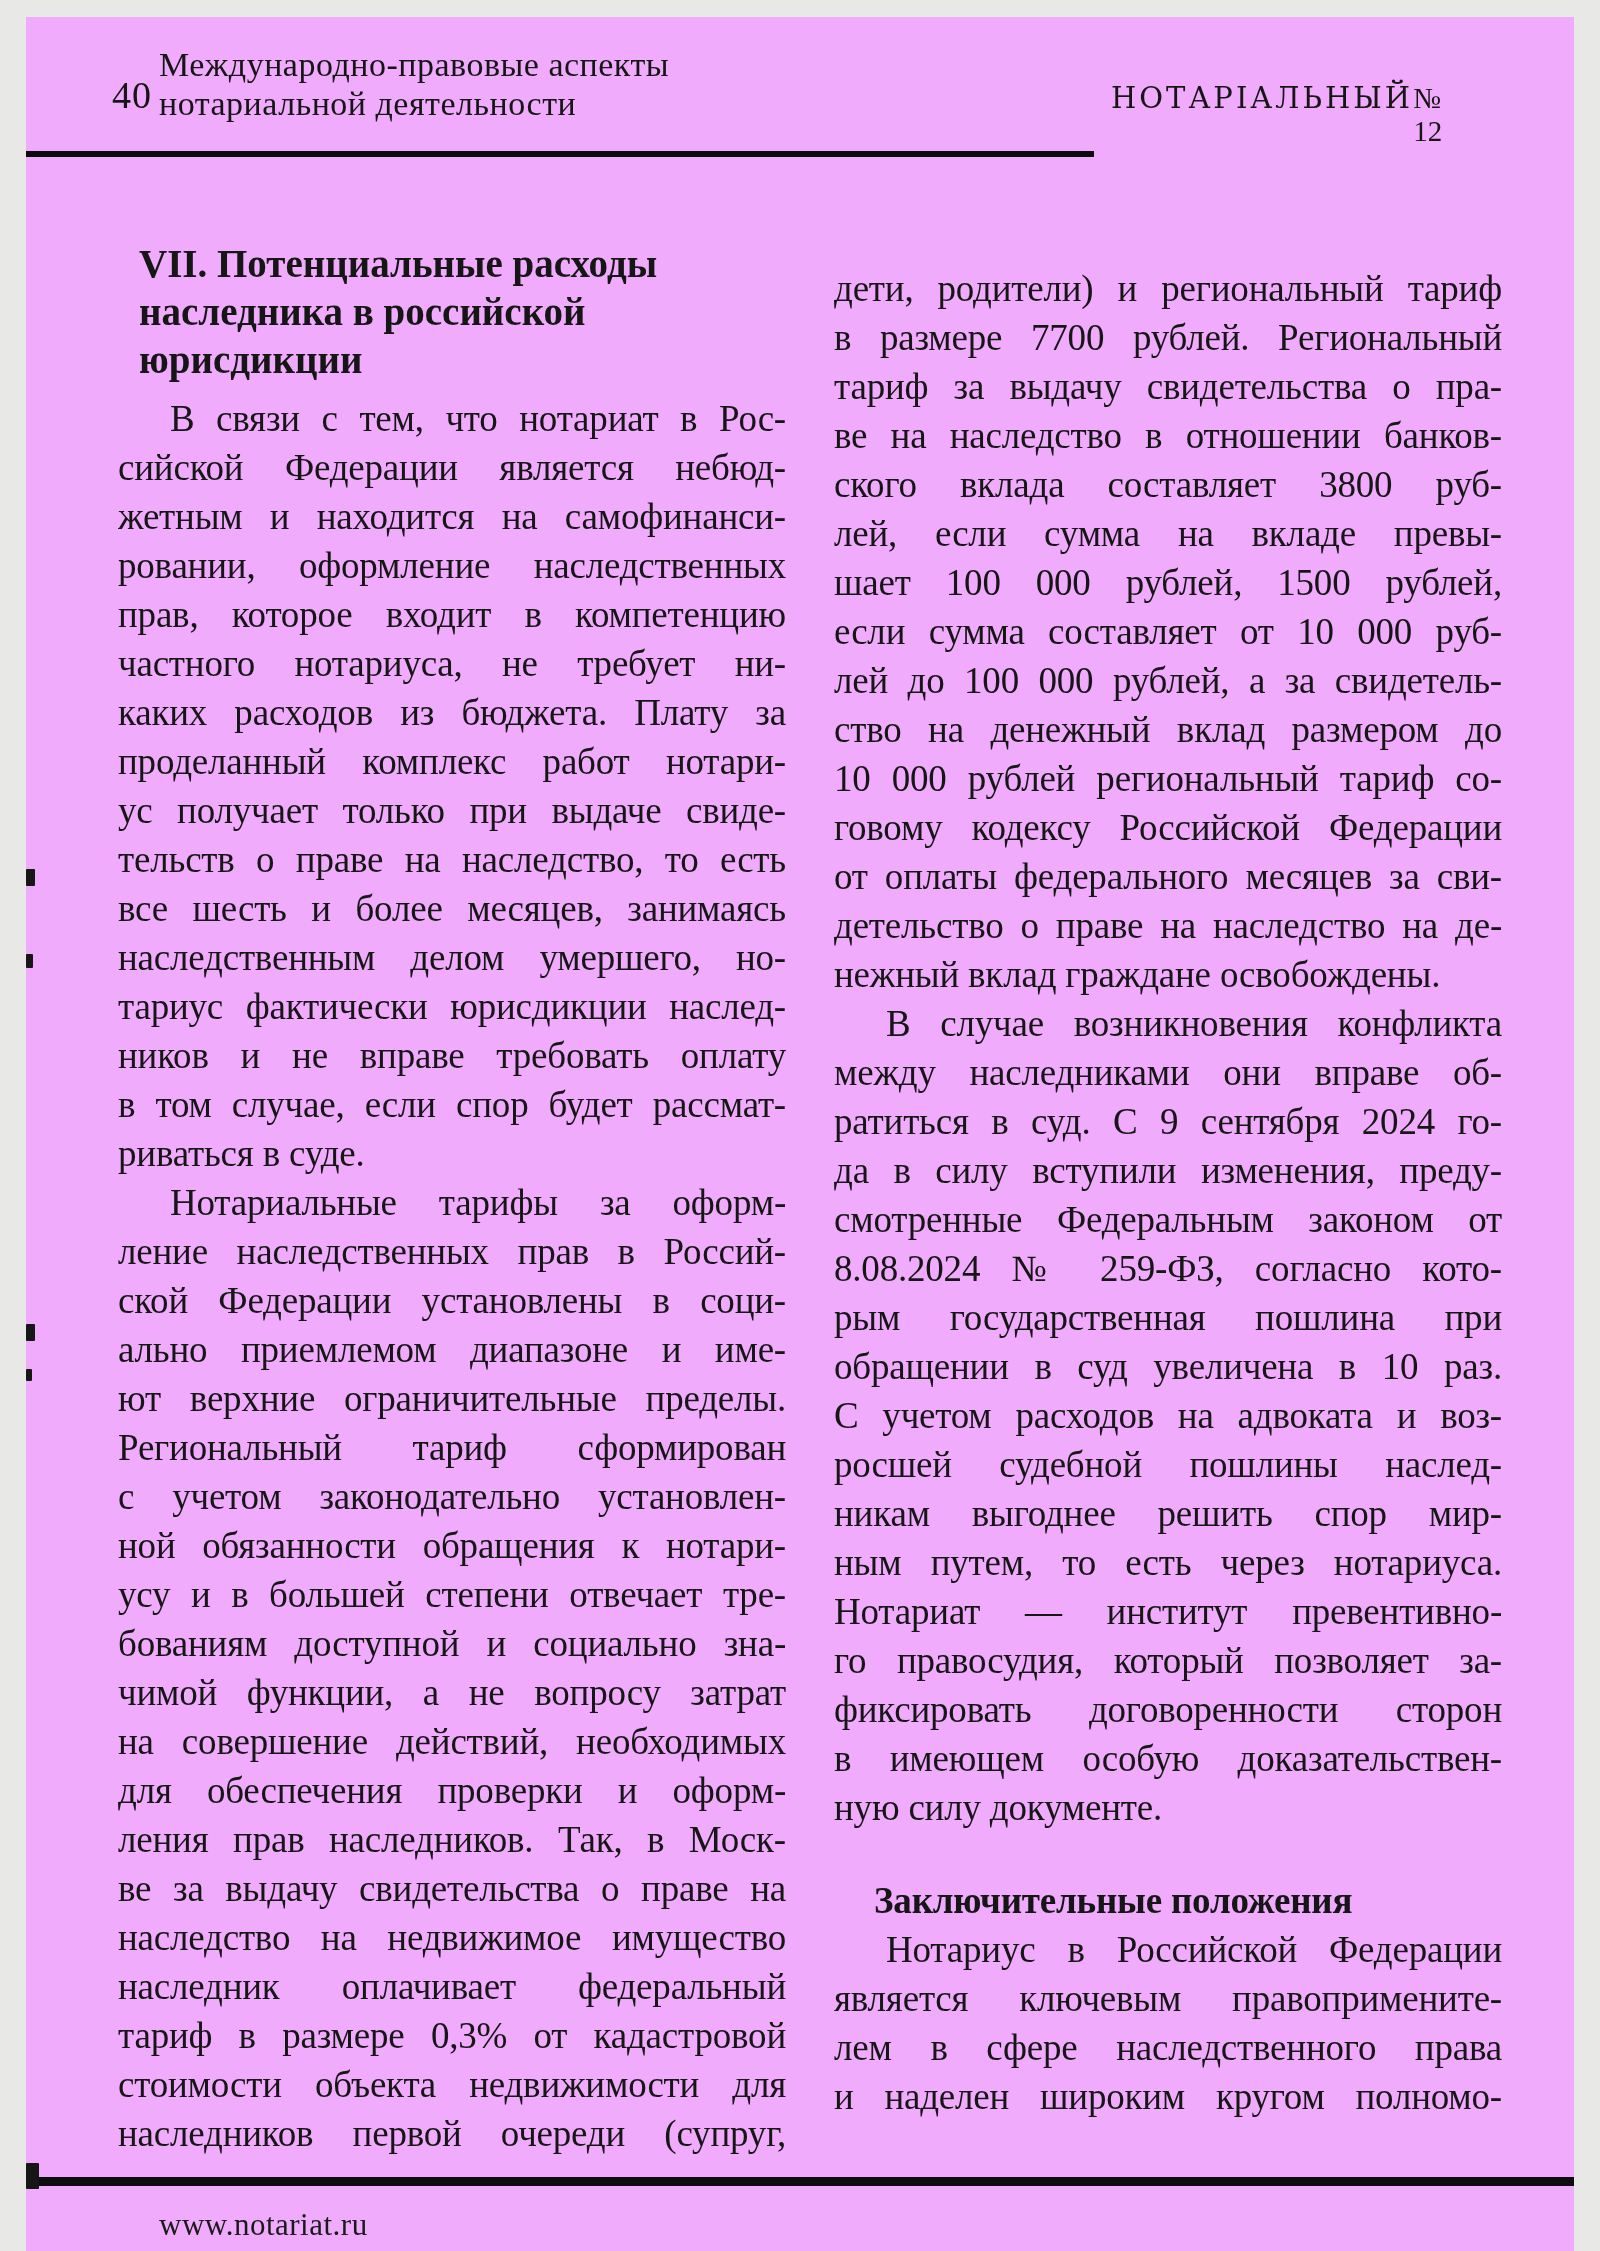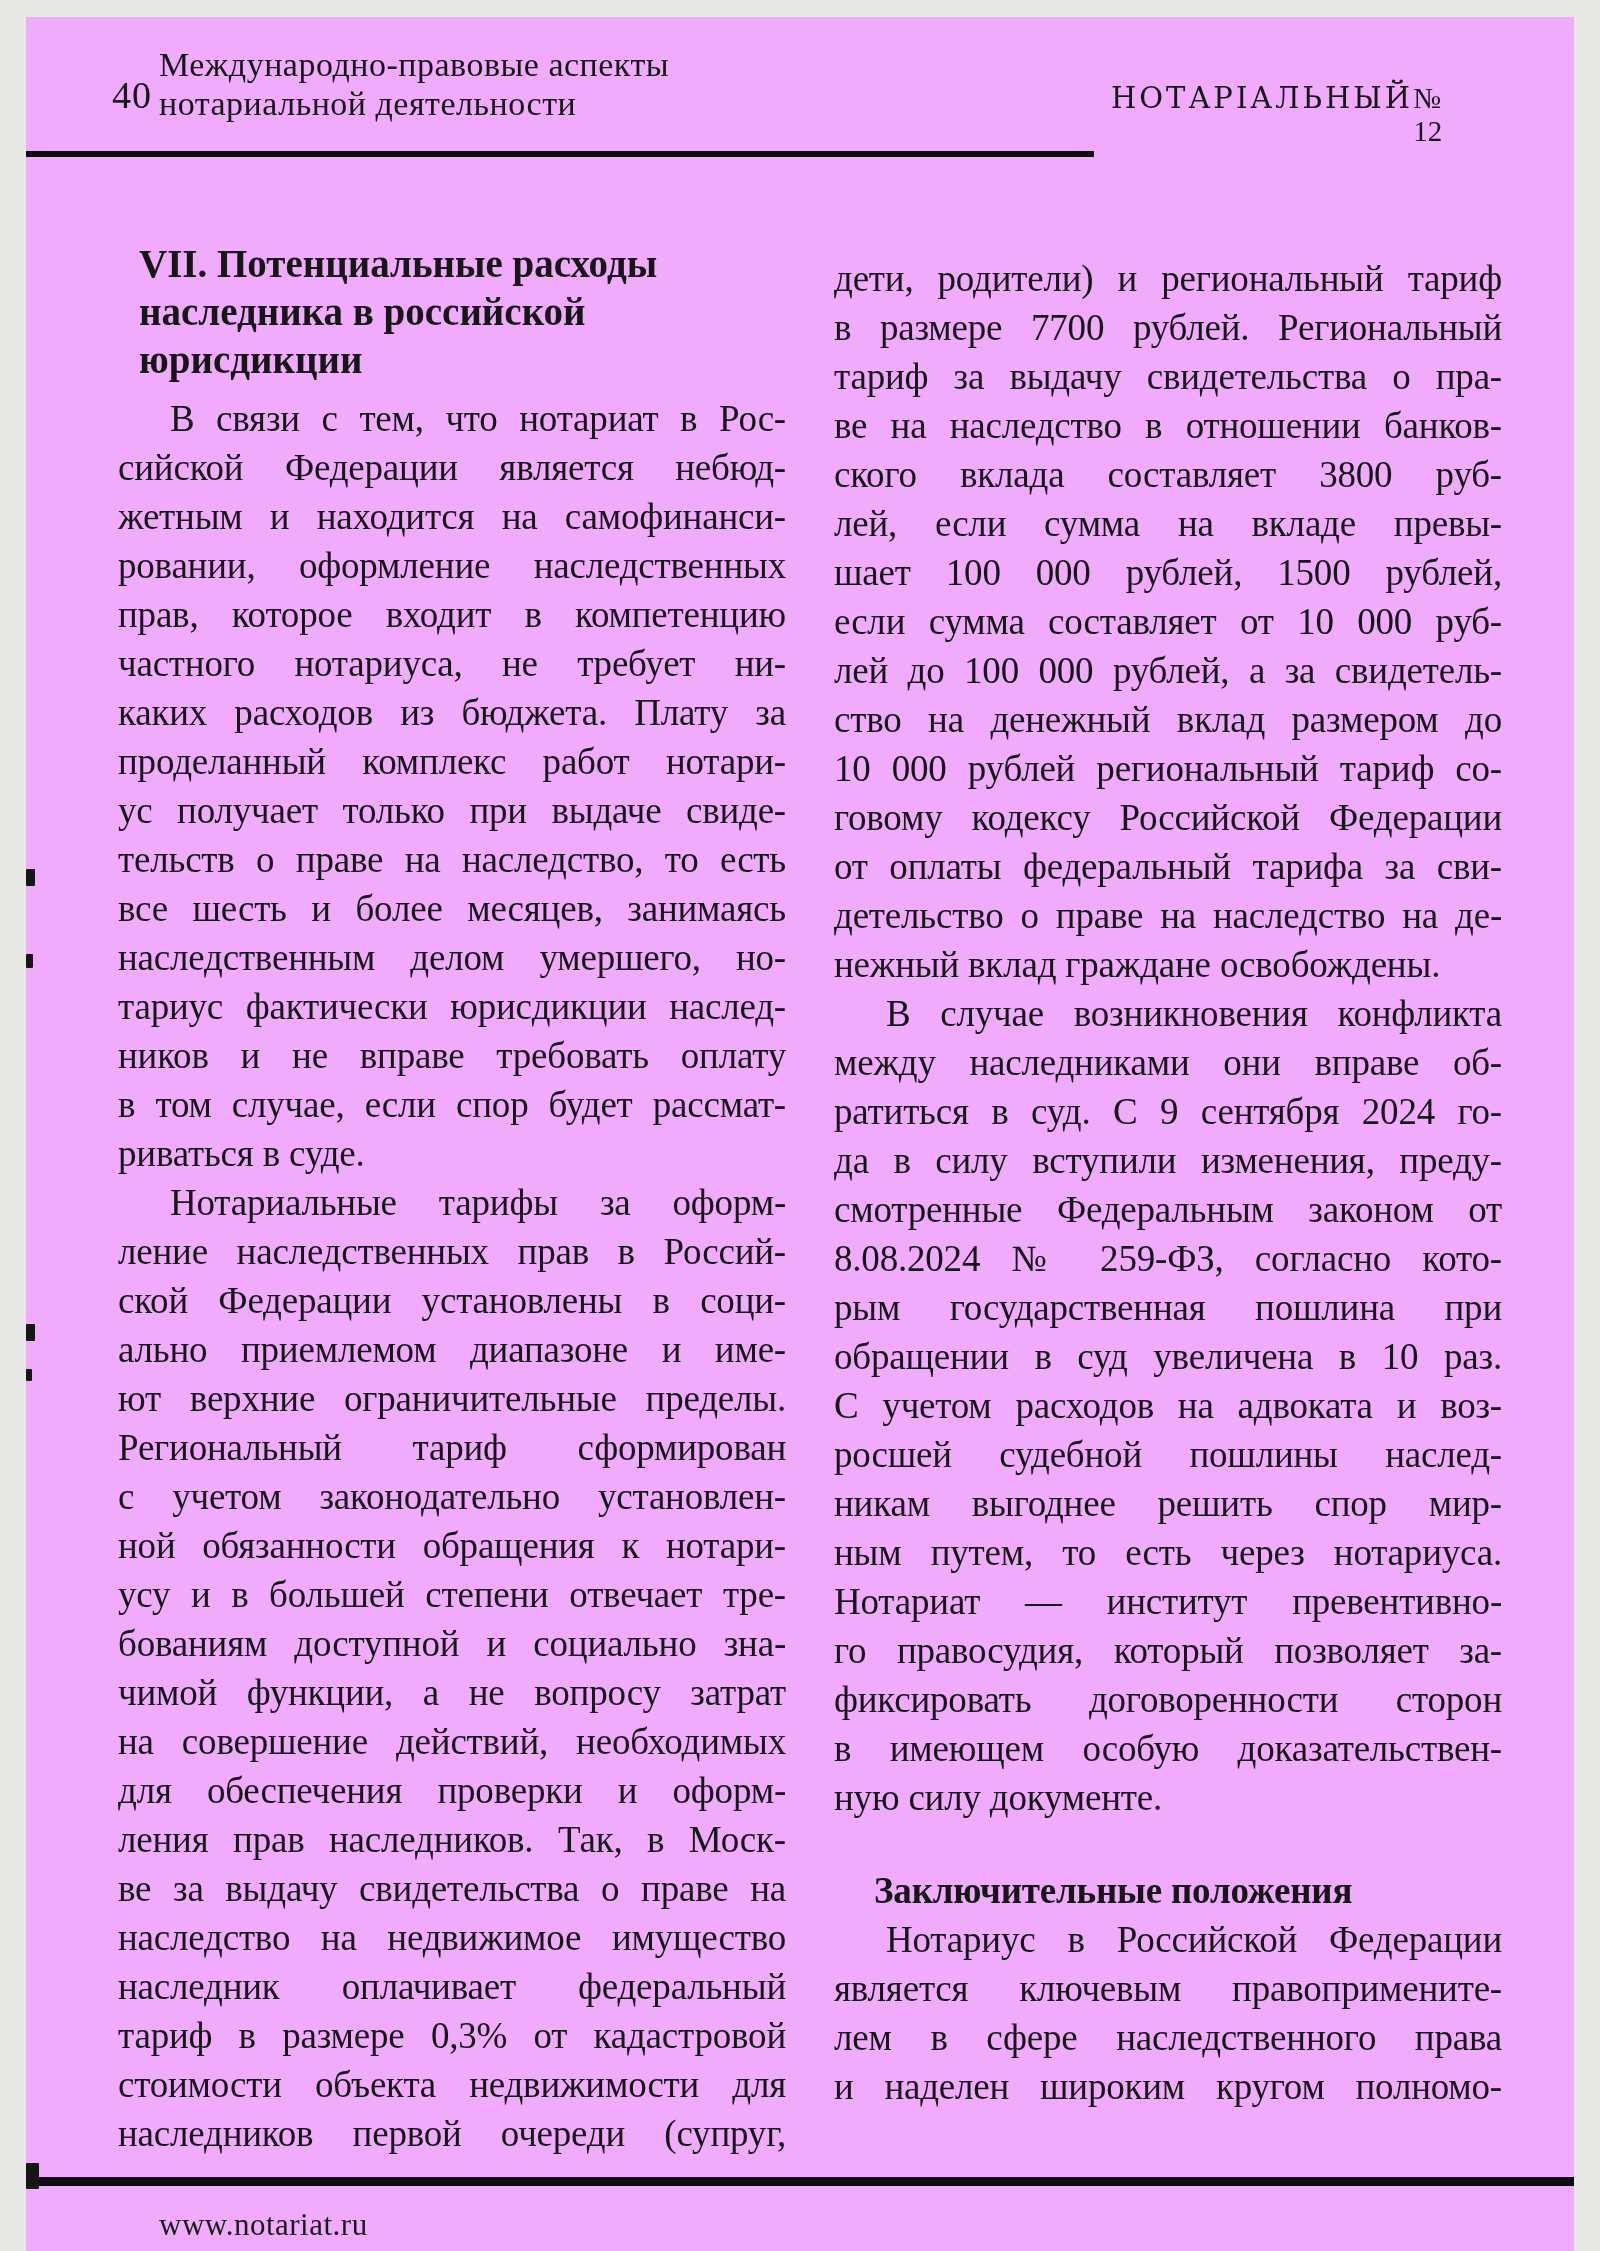--- a/index.html
+++ b/index.html
@@ -33,21 +33,21 @@
   }
   .logo-issue{font-size:29px;}
   .logo-year{font-size:31px;}
   .header-rule{
     position:absolute;left:0;top:134px;width:1068px;height:6px;
     background:#0b0b0b;
   }
   
   .col{position:absolute;width:668px;font-size:37px;line-height:49px;}
   .col-left{left:92px;top:223px;}
-  .col-right{left:808px;top:237px;}
+  .col-right{left:808px;top:247px;}
   .line{
     text-align:justify;text-align-last:justify;-moz-text-align-last:justify;
     height:49px;overflow:hidden;letter-spacing:-0.2px;
   }
   .line.final{text-align-last:left;-moz-text-align-last:left;}
   .line.indent{text-indent:52px;}
   .heading .line{
     font-weight:bold;font-size:39px;
     text-align:left;text-align-last:left;-moz-text-align-last:left;
     text-indent:21px;height:48px;line-height:48px;letter-spacing:0;
@@ -147,21 +147,21 @@
           <div class="line">тариф за выдачу свидетельства о пра-</div>
           <div class="line">ве на наследство в отношении банков-</div>
           <div class="line">ского вклада составляет 3800 руб-</div>
           <div class="line">лей, если сумма на вкладе превы-</div>
           <div class="line">шает 100 000 рублей, 1500 рублей,</div>
           <div class="line">если сумма составляет от 10 000 руб-</div>
           <div class="line">лей до 100 000 рублей, а за свидетель-</div>
           <div class="line">ство на денежный вклад размером до</div>
           <div class="line">10 000 рублей региональный тариф со-</div>
           <div class="line">говому кодексу Российской Федерации</div>
-          <div class="line">от оплаты федеральный тарифа за сви-</div>
+          <div class="line">от оплаты федерального месяцев за сви-</div>
           <div class="line">детельство о праве на наследство на де-</div>
           <div class="line final">нежный вклад граждане освобождены.</div>
         </div>
         <div class="block paragraph">
           <div class="line indent">В случае возникновения конфликта</div>
           <div class="line">между наследниками они вправе об-</div>
           <div class="line">ратиться в суд. С 9 сентября 2024 го-</div>
           <div class="line">да в силу вступили изменения, преду-</div>
           <div class="line">смотренные Федеральным законом от</div>
           <div class="line">8.08.2024 № 259-ФЗ, согласно кото-</div>

